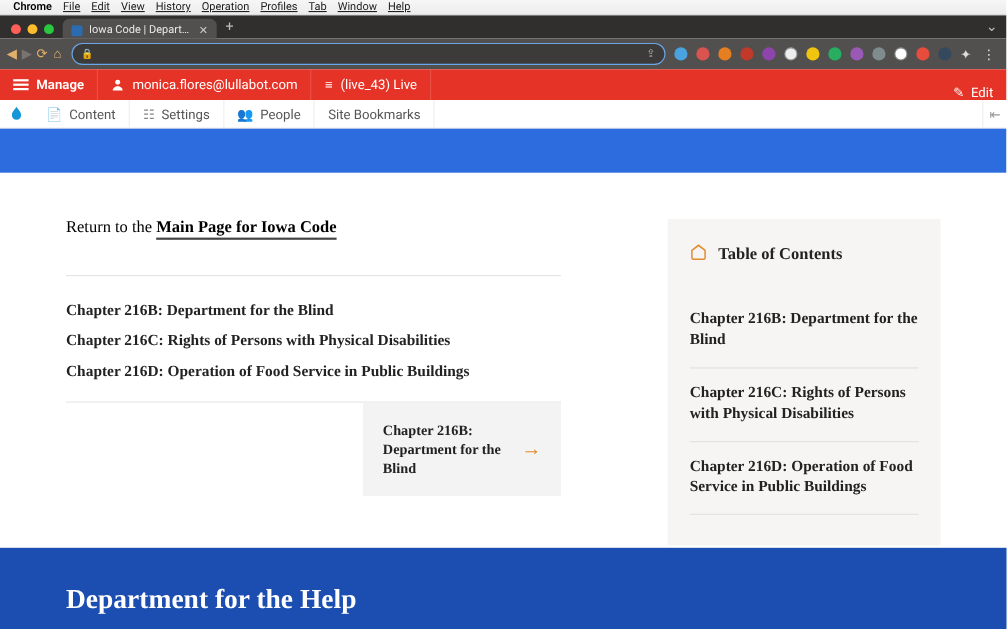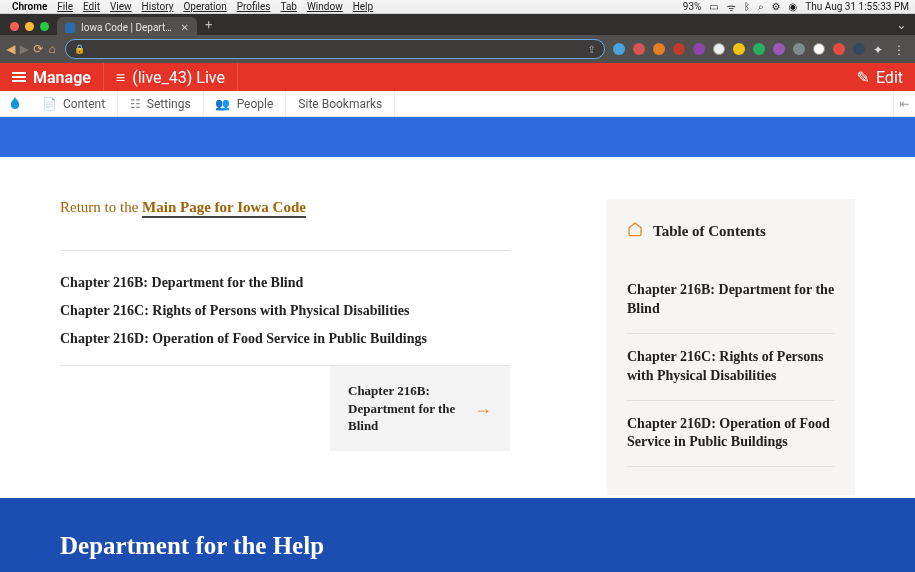--- a/index.html
+++ b/index.html
@@ -28,21 +28,21 @@
 .navbtn { width: 18px; height: 18px; display: flex; align-items: center; justify-content: center; color: #e2b06a; font-size: 12px; }
 .navbtn.dim { color: #7a7470; }
 .urlbar { flex: 0 0 540px; height: 20px; background: #3d3b3a; border: 1px solid #6aa7e8; border-radius: 12px; display: flex; align-items: center; padding: 0 8px; gap: 5px; margin-left: 4px; }
 .lock { color: #9aa0a6; font-size: 9px; }
 .url { background: #315a9b; color: #fff; font-size: 10px; padding: 1px 3px; font-family: Menlo, monospace; }
 .urlrow .rspace { flex: 1; }
 .ext { display: flex; gap: 8px; align-items: center; margin-right: 4px; }
 .ext span { width: 12px; height: 12px; border-radius: 50%; display: inline-block; }
 
 
-.adminbar { height: 28px; background: #e63327; display: flex; align-items: center; color: #fff; font-size: 16px; }
+.adminbar { height: 28px; background: #e63327; display: flex; align-items: flex-end; color: #fff; font-size: 12px; }
 .adminbar .seg { display: flex; align-items: center; gap: 7px; padding: 0 12px; height: 100%; border-right: 1px solid rgba(255,255,255,0.15); }
 .adminbar .managebtn { font-weight: 600; }
 .burger { width: 14px; height: 10px; display: flex; flex-direction: column; justify-content: space-between; }
 .burger span { height: 2px; background: #fff; }
 .adminbar .filler { flex: 1; }
 .adminbar .edit { display: flex; align-items: center; gap: 6px; padding: 0 12px; }
 .usericon { width: 12px; height: 12px; }
 
 
 .toolbar2 { height: 26px; background: #fff; border-bottom: 1px solid #e5e5e5; display: flex; align-items: stretch; font-size: 12px; color: #555; }
@@ -51,21 +51,21 @@
 .toolbar2 .tseg { display: flex; align-items: center; gap: 6px; padding: 0 12px; border-right: 1px solid #eee; }
 .toolbar2 .tend { flex: 1; }
 .toolbar2 .vbar { width: 22px; border-left: 1px solid #eee; display: flex; align-items: center; justify-content: center; color: #999; }
 
 
 .blueband { height: 40px; background: #2d6cdf; }
 
 
 .content { display: flex; padding: 42px 60px 0 60px; gap: 30px; font-family: Georgia, 'Times New Roman', serif; }
 .leftcol { flex: 0 0 450px; }
-.returnline { font-size: 15px; color: #a16207; }
+.returnline { font-size: 15px; color: #000000; }
 .returnline .retlink { font-weight: 600; border-bottom: 2px solid #444; padding-bottom: 1px; }
 .divider { height: 1px; background: #e3e3e3; margin: 34px 0 24px 0; }
 .chapterlist { font-size: 14px; font-weight: 700; color: #222; }
 .chapterlist div { margin-bottom: 12px; }
 .divider2 { height: 1px; background: #e5e5e5; margin-top: 18px; }
 
 .nextbox { margin-left: 270px; margin-top: 0; width: 180px; background: #f3f3f3; padding: 16px 18px; display: flex; align-items: center; gap: 12px; }
 .nextbox .nbtext { font-size: 13px; font-weight: 700; color: #222; line-height: 1.35; flex: 1; }
 .nextbox .arrow { color: #e18a2e; font-size: 18px; }
 
@@ -89,30 +89,20 @@
   <span class="m">File</span>
   <span class="m">Edit</span>
   <span class="m">View</span>
   <span class="m">History</span>
   <span class="m">Operation</span>
   <span class="m">Profiles</span>
   <span class="m">Tab</span>
   <span class="m">Window</span>
   <span class="m">Help</span>
   <span class="spacer"></span>
-  <div class="right">
-    <span>93%</span>
-    <span>▭</span>
-    <span>ᯤ</span>
-    <span>ᛒ</span>
-    <span>⌕</span>
-    <span>⚙</span>
-    <span>◉</span>
-    <span>Thu Aug 31  1:55:33 PM</span>
-  </div>
 </div>
 
 <div class="tabstrip">
   <div class="traffic">
     <span style="background:#ff5f57"></span>
     <span style="background:#febc2e"></span>
     <span style="background:#28c840"></span>
   </div>
   <div class="tab">
     <span class="favicon"></span>
@@ -157,20 +147,27 @@
 <div class="adminbar">
   <div class="seg managebtn">
     <div class="burger">
         <span></span>
         <span></span>
         <span></span>
       </div>
     <span>Manage</span>
   </div>
   <div class="seg">
+    <svg class="usericon" viewBox="0 0 16 16">
+        <circle cx="8" cy="5" r="3" fill="#fff"></circle>
+        <path d="M2 15c0-3 3-5 6-5s6 2 6 5" fill="#fff"></path>
+      </svg>
+    <span>monica.flores@lullabot.com</span>
+  </div>
+  <div class="seg">
     <span>≡</span>
     <span>(live_43) Live</span>
   </div>
   <div class="filler"></div>
   <div class="edit">
     <span>✎</span>
     <span>Edit</span>
   </div>
 </div>
 

